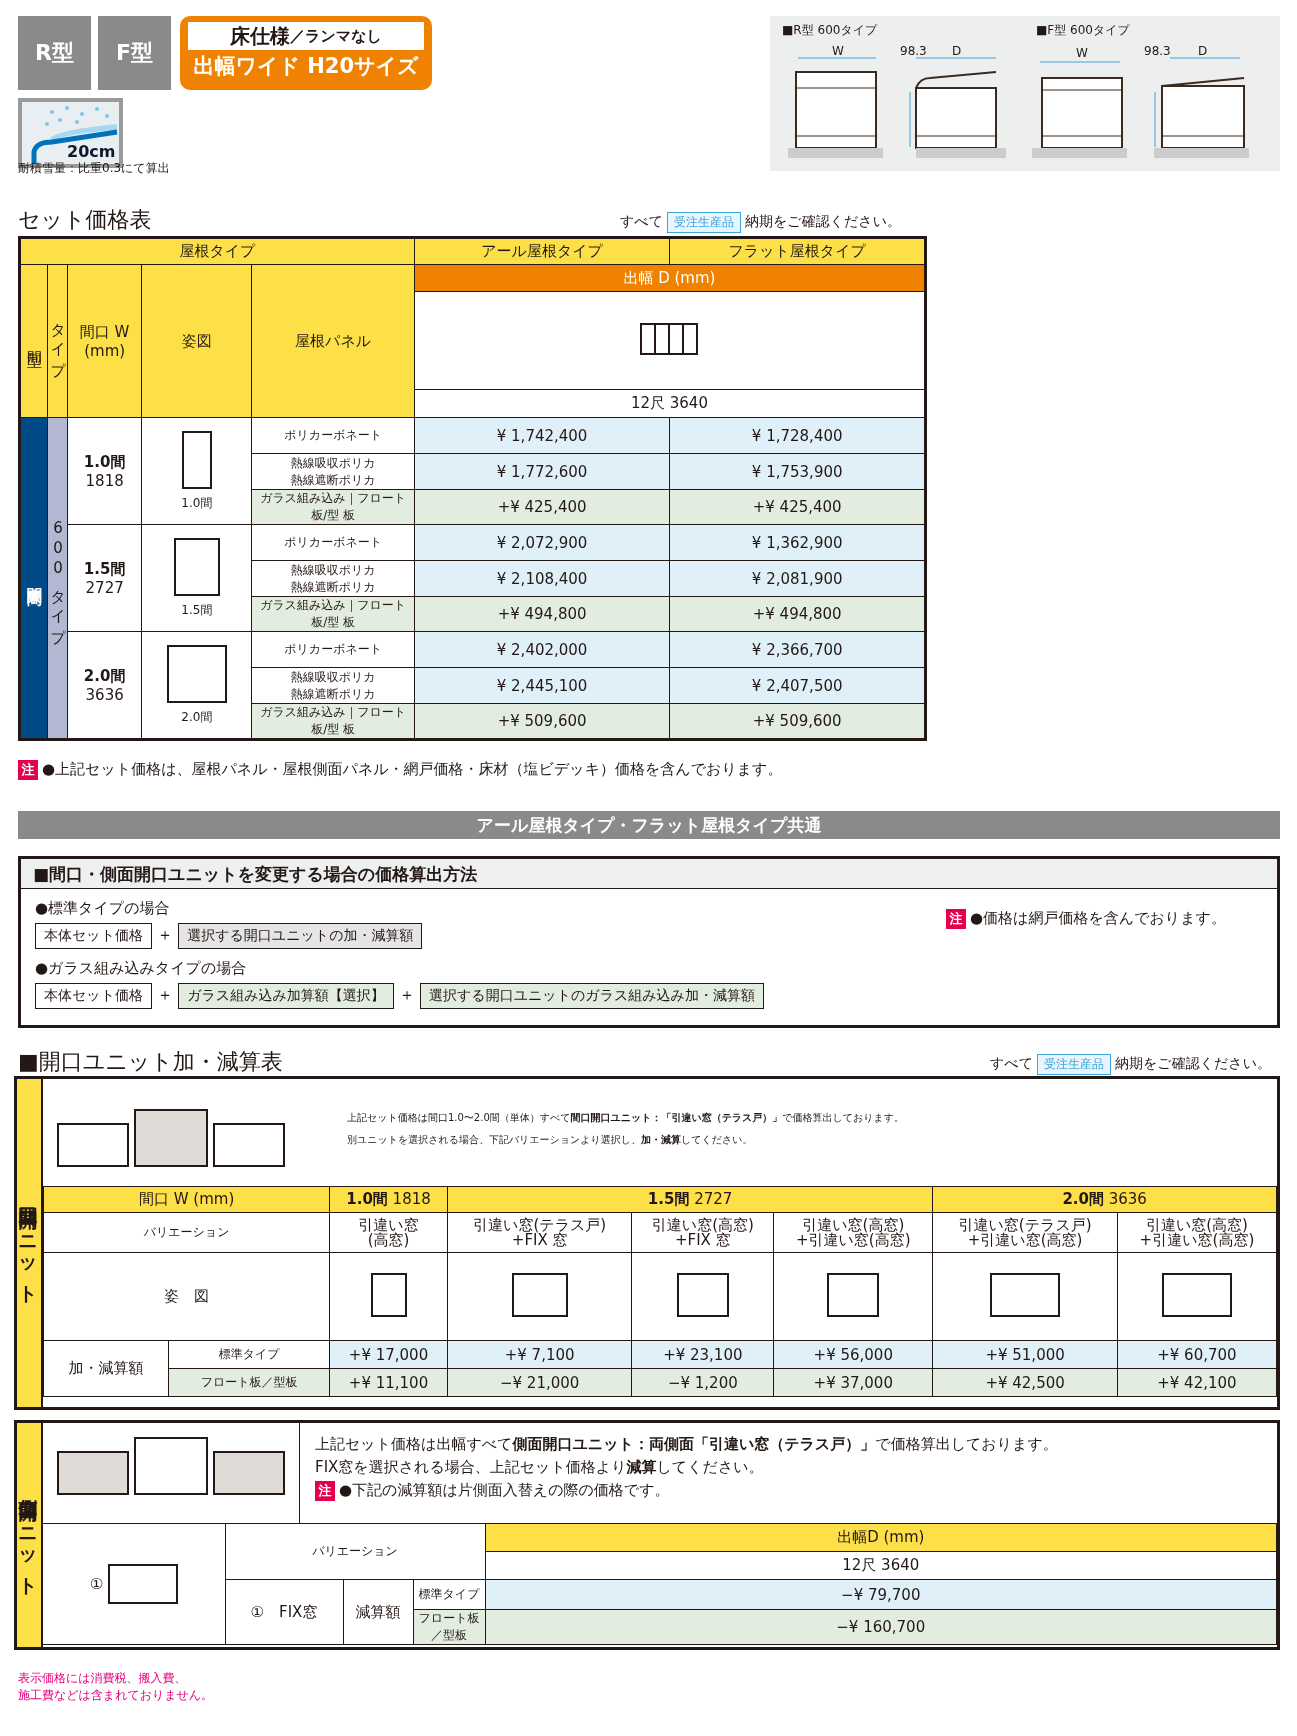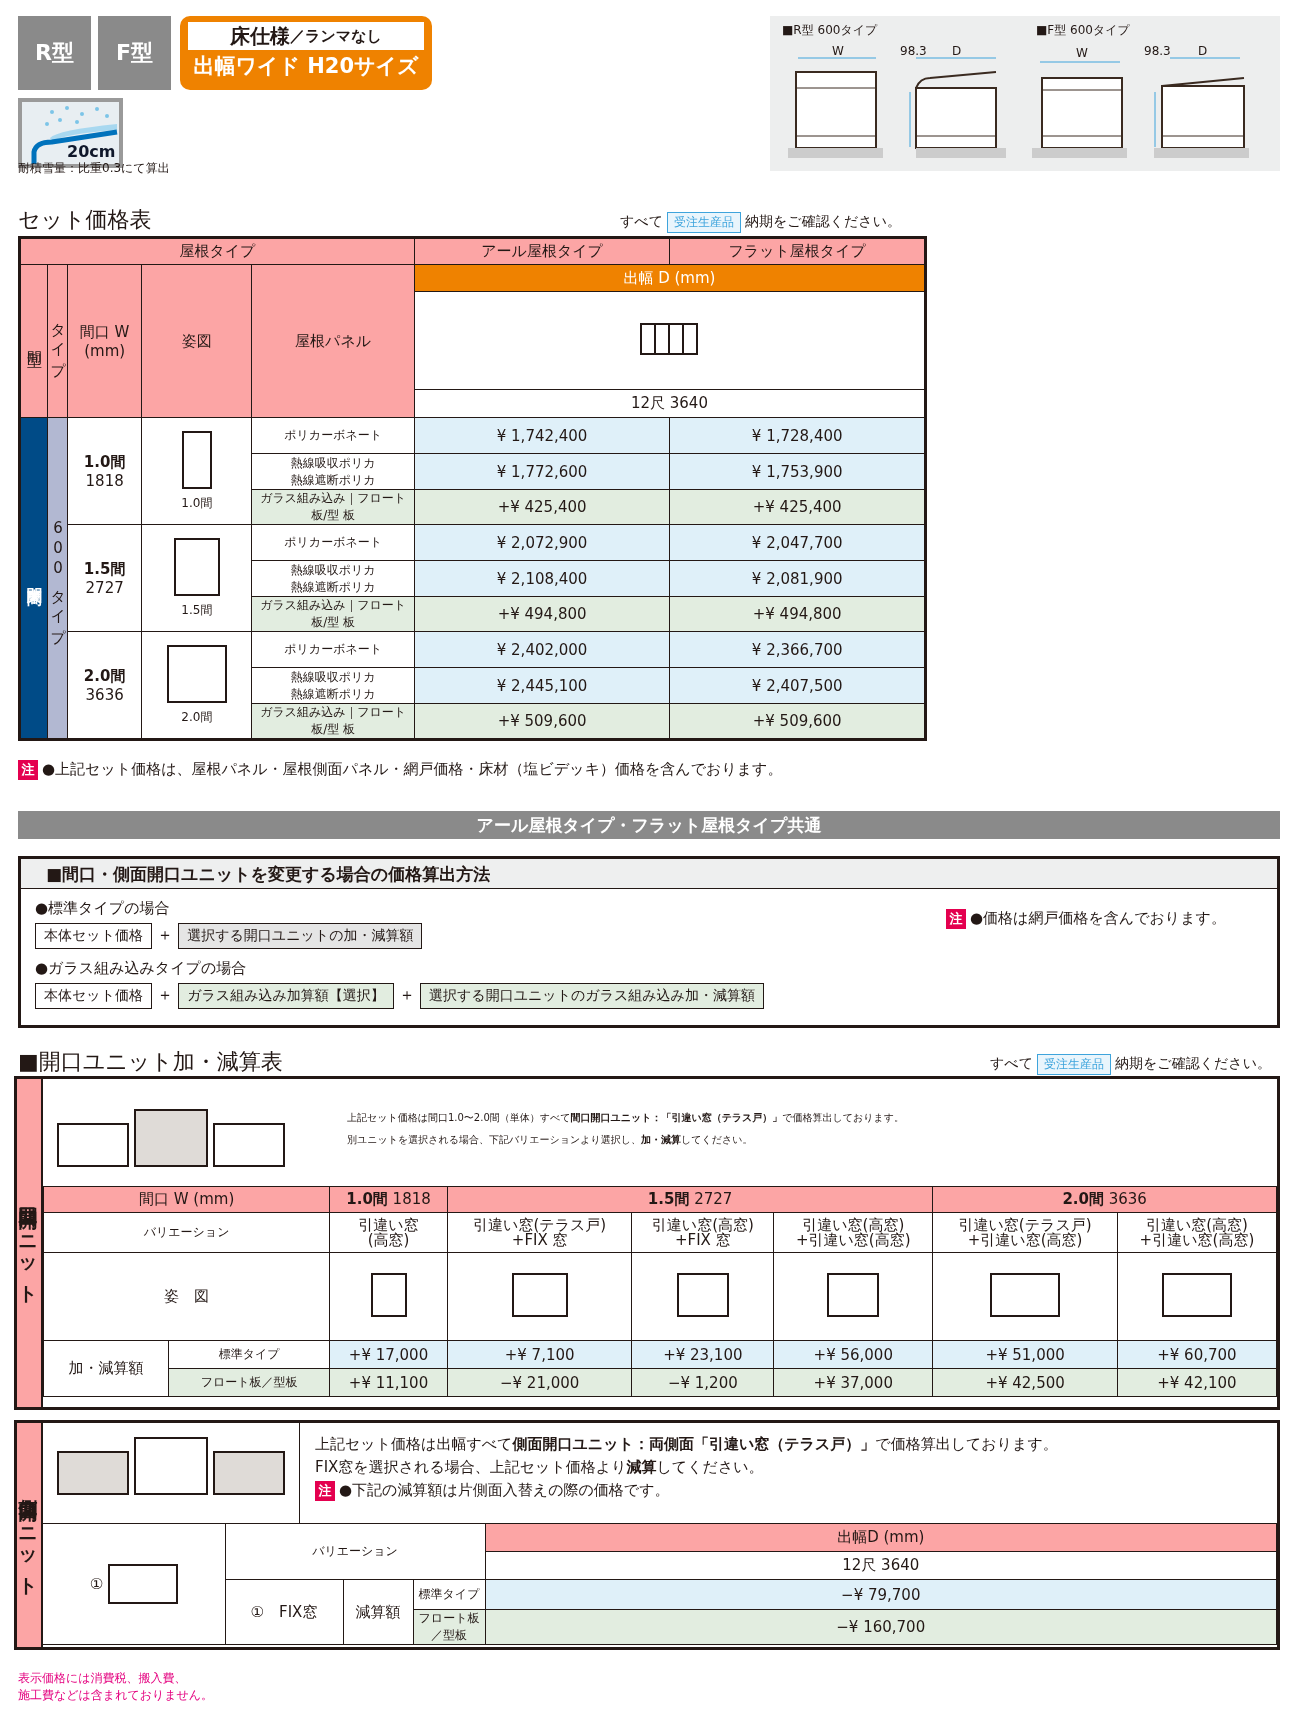--- a/index.html
+++ b/index.html
@@ -8,21 +8,21 @@
 .badge{position:absolute;top:16px;height:74px;background:#8a8a8a;color:#fff;font-weight:bold;font-size:22px;display:flex;align-items:center;justify-content:center}
 .spec{position:absolute;left:180px;top:16px;width:252px;height:74px;background:#ef8200;border-radius:10px;padding:6px 8px}
 .spec .w{background:#fff;height:28px;display:flex;align-items:center;justify-content:center;font-weight:bold;font-size:20px;color:#231815}
 .spec .w small{font-size:15px;font-weight:bold}
 .spec .o{color:#fff;font-weight:bold;font-size:21px;text-align:center;line-height:32px}
 .snow{position:absolute;left:18px;top:98px;width:105px;height:70px;background:#e8eef2;border:4px solid #9a9a9a;overflow:hidden}
 .diag{position:absolute;left:770px;top:16px;width:510px;height:155px;background:#edeeee}
 .h1{font-size:22px;font-weight:normal}
 table{border-collapse:collapse}
 td,th{border:1px solid #231815;text-align:center;font-weight:normal;font-size:15px}
-.gray{background:#fca5a5}
+.gray{background:#fde047}
 .blue{background:#dff0f9}
 .green{background:#e2ede0}
 .navy{background:#004b87;color:#fff;font-weight:bold}
 .lav{background:#b2b8d2}
 .orange{background:#ef8200;color:#fff}
 .note-mark{display:inline-block;background:#e4004f;color:#fff;font-weight:bold;font-size:13px;width:20px;height:20px;line-height:20px;text-align:center;margin-right:4px}
 .tag{display:inline-block;border:1px solid #3ea4dc;color:#3ea4dc;background:#e9f5fc;font-size:12px;padding:1px 6px;margin:0 4px}
 .vert{writing-mode:vertical-rl;text-orientation:upright;letter-spacing:2px}
 .small{font-size:12px}
 .box{display:inline-block;border:1px solid #231815;padding:3px 8px;font-size:14px;font-weight:normal}
@@ -144,21 +144,21 @@
         <td class="green small"><span>ガラス</span><span>組み込み</span>｜<span>フロート板</span>/<span>型 板</span></td>
         <td class="green">+¥ 425,400</td>
         <td class="green">+¥ 425,400</td>
       </tr>
 
   <tr style="height:36px">
         <td rowspan="3"><b>1.5間</b><br><span>2727</span></td>
         <td rowspan="3"><span class="win" style="width:46px;height:58px"></span><br><span class="small">1.5間</span></td>
         <td class="small">ポリカーボネート</td>
         <td class="blue">¥ 2,072,900</td>
-        <td class="blue">¥ 2,047,700</td>
+        <td class="blue">¥ 1,362,900</td>
       </tr>
   <tr style="height:36px">
         <td class="small"><span>熱線吸収ポリカ</span><br><span>熱線遮断ポリカ</span></td>
         <td class="blue">¥ 2,108,400</td>
         <td class="blue">¥ 2,081,900</td>
       </tr>
   <tr style="height:34px">
         <td class="green small"><span>ガラス</span><span>組み込み</span>｜<span>フロート板</span>/<span>型 板</span></td>
         <td class="green">+¥ 494,800</td>
         <td class="green">+¥ 494,800</td>
@@ -181,21 +181,21 @@
         <td class="green">+¥ 509,600</td>
         <td class="green">+¥ 509,600</td>
       </tr>
 </tbody>
   </table>
 <div class="abs" style="left:18px;top:760px;font-size:15px"><span class="note-mark">注</span><span>●上記セット価格は、屋根パネル・屋根側面パネル・網戸価格・床材（塩ビデッキ）価格を含んでおります。</span></div>
 
 <div class="abs" style="left:18px;top:811px;width:1262px;height:28px;background:#8a8a8a;color:#fff;font-weight:bold;font-size:17px;text-align:center;line-height:28px">アール屋根タイプ・フラット屋根タイプ共通</div>
 
 <div class="abs" style="left:18px;top:856px;width:1262px;height:172px;border:3px solid #231815">
-  <div style="background:#eeefef;height:30px;border-bottom:1px solid #231815;padding-left:25px;line-height:30px;font-size:17px;font-weight:bold">■間口・側面開口ユニットを変更する場合の価格算出方法</div>
+  <div style="background:#eeefef;height:30px;border-bottom:1px solid #231815;padding-left:12px;line-height:30px;font-size:17px;font-weight:bold">■間口・側面開口ユニットを変更する場合の価格算出方法</div>
   <div class="abs" style="left:14px;top:40px;font-size:15px">●標準タイプの場合</div>
   <div class="abs" style="left:14px;top:64px"><span class="box">本体セット価格</span> <span>＋</span> <span class="box" style="background:#e5e5e5">選択する開口ユニットの加・減算額</span></div>
   <div class="abs" style="left:14px;top:100px;font-size:15px">●ガラス組み込みタイプの場合</div>
   <div class="abs" style="left:14px;top:124px"><span class="box">本体セット価格</span> <span>＋</span> <span class="box green">ガラス組み込み加算額【選択】</span> <span>＋</span> <span class="box green">選択する開口ユニットのガラス組み込み加・減算額</span></div>
   <div class="abs" style="left:925px;top:50px;font-size:15px"><span class="note-mark">注</span><span>●価格は網戸価格を含んでおります。</span></div>
 </div>
 
 <div class="abs h1" style="left:18px;top:1047px">■開口ユニット加・減算表</div>
 <div class="abs" style="left:990px;top:1054px;font-size:14px"><span>すべて</span><span class="tag">受注生産品</span><span>納期をご確認ください。</span></div>
 

